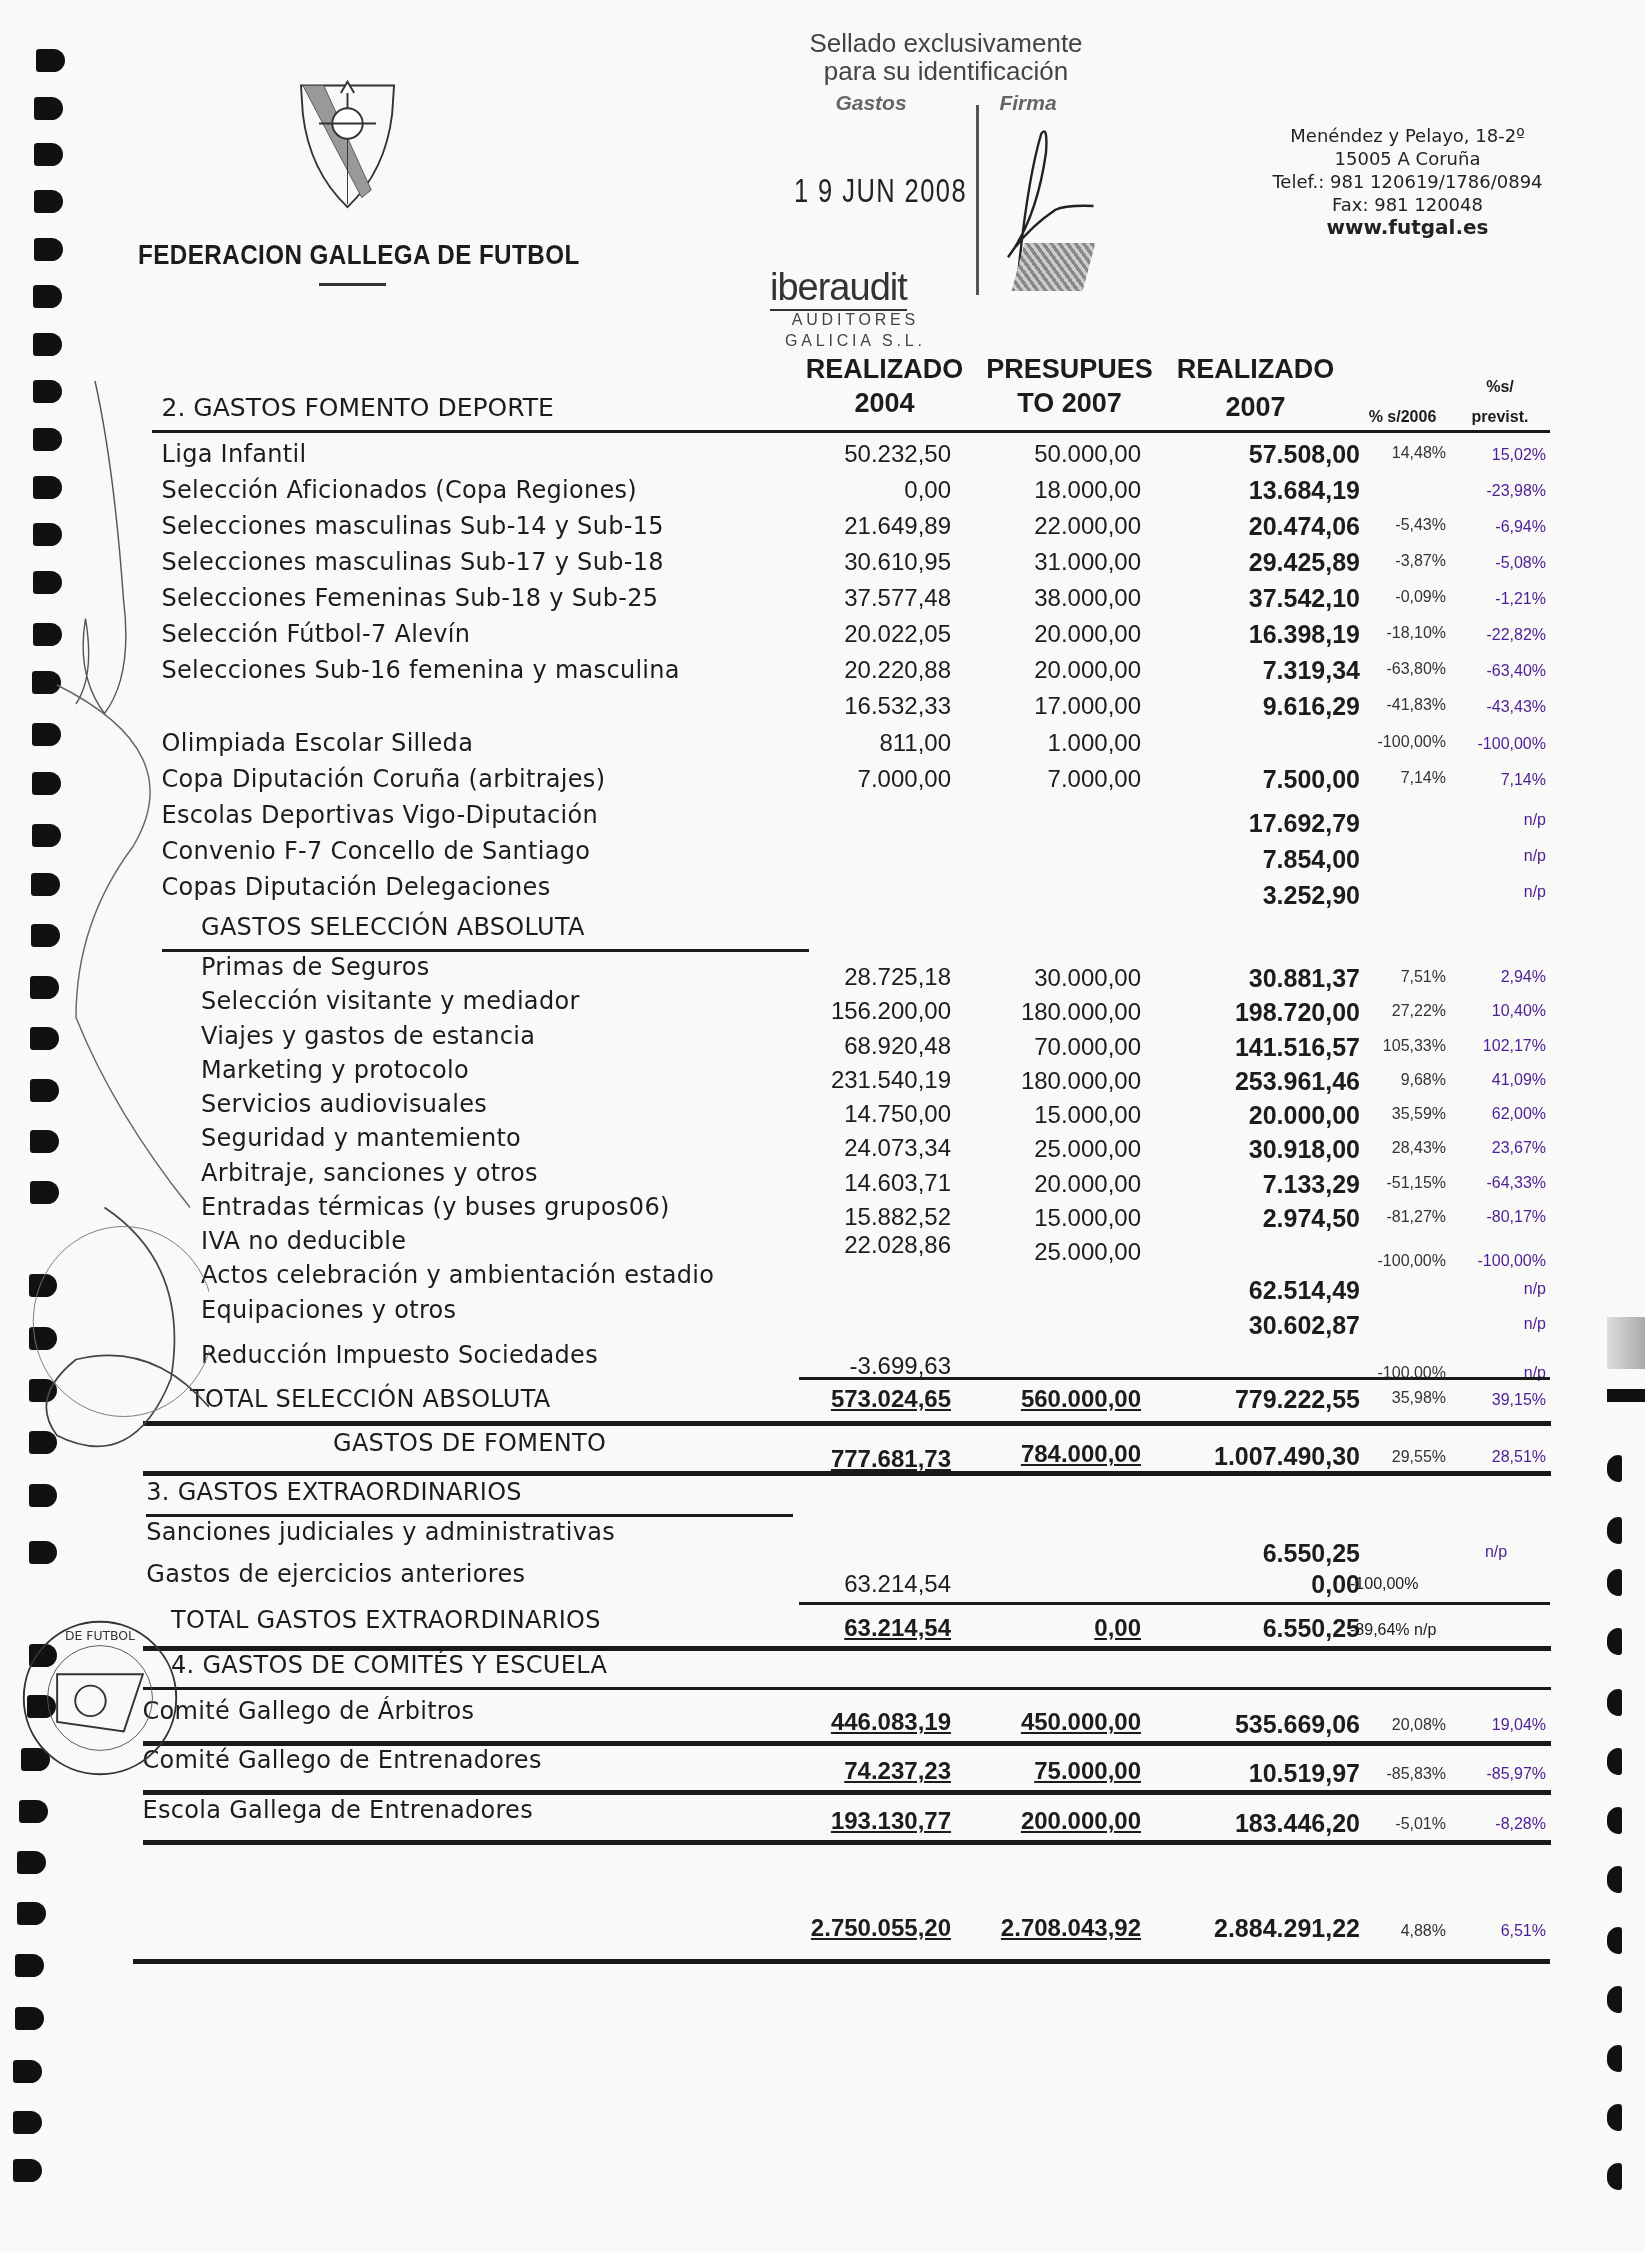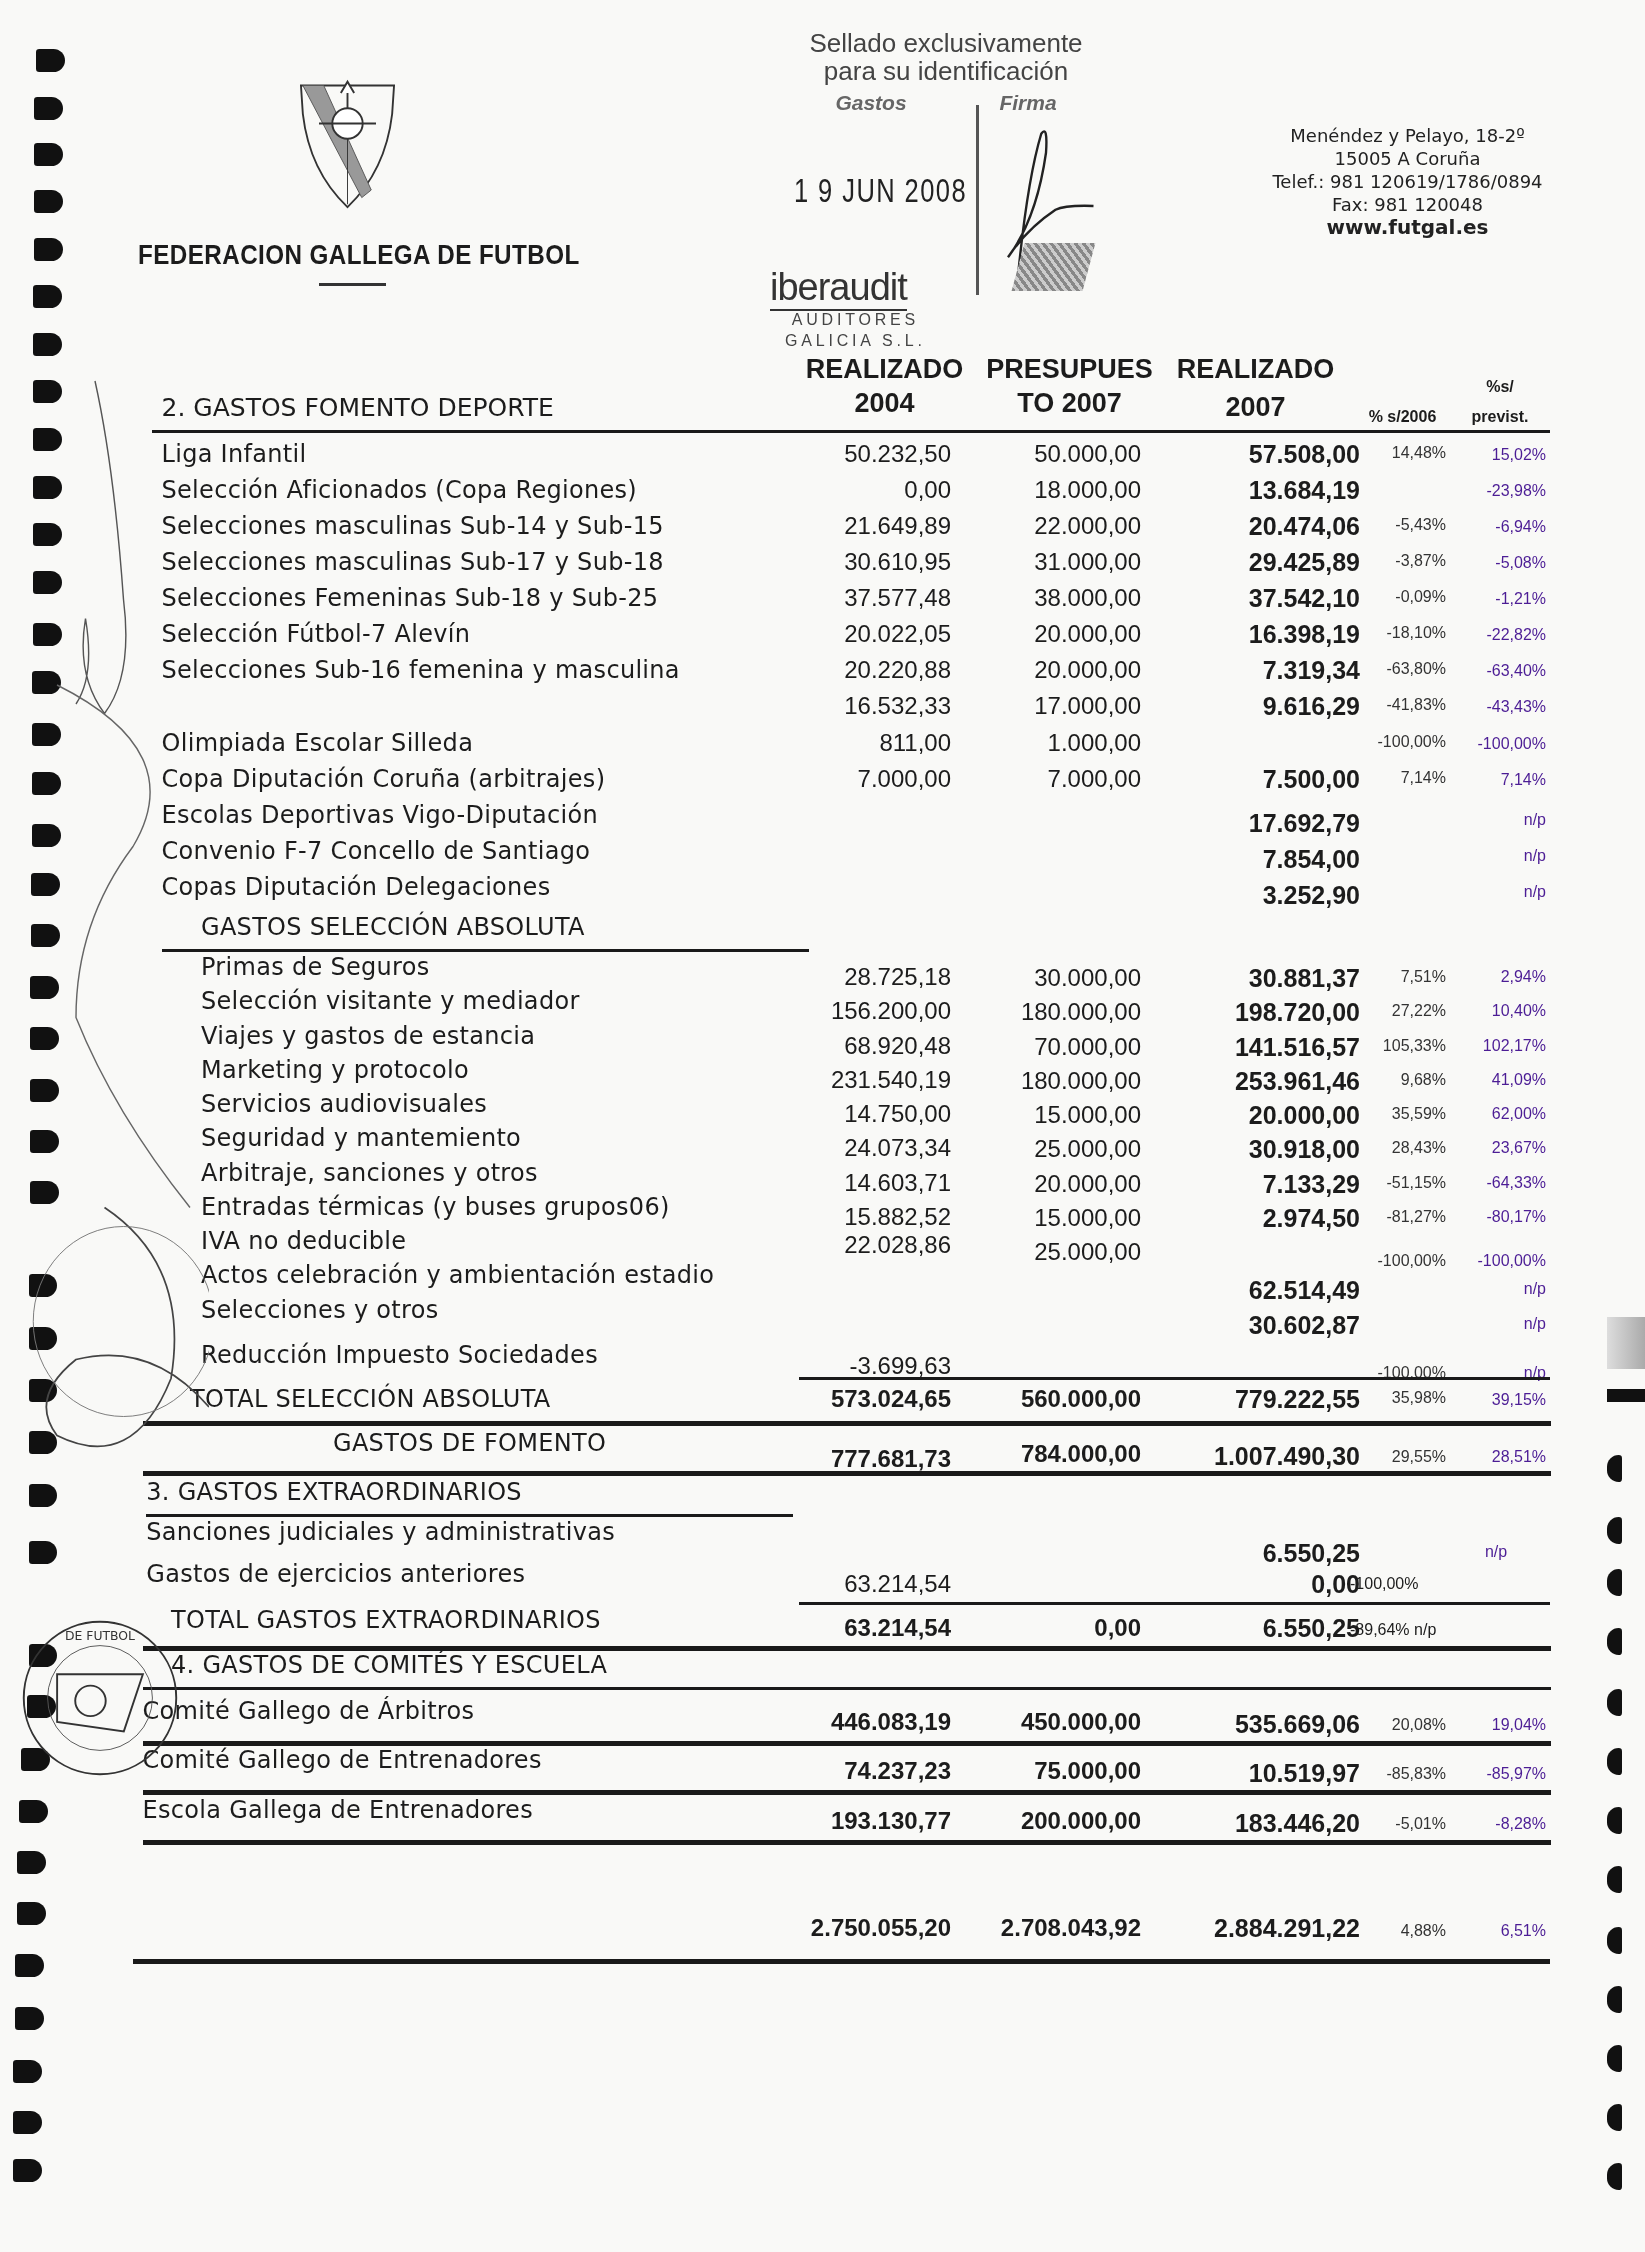--- a/index.html
+++ b/index.html
@@ -32,21 +32,21 @@
   .rule { position: absolute; background: #1a1a1a; }
   .row { position: absolute; left: 0; width: 1417px; height: 36px; }
   .lbl { position: absolute; left: 28.5px; font-family: "DejaVu Sans", sans-serif; font-size: 24px; white-space: nowrap; letter-spacing: 0.3px; }
   .lbl.ind { left: 68px; }
   .num { position: absolute; text-align: right; font-family: "Liberation Sans", sans-serif; font-size: 24px; white-space: nowrap; }
   .c1 { left: 533px; width: 285px; }
   .c2 { left: 723px; width: 285px; }
   .c3 { left: 942px; width: 285px; font-weight: bold; font-size: 25px; }
   .c4 { left: 1208px; width: 105px; font-size: 16px; color: #333; }
   .c5 { left: 1313px; width: 100px; font-size: 16px; color: #4c1d95; }
-  .bold { font-weight: bold; }
+  .bold { font-weight: bold; text-decoration: underline; }
   .handwriting { position: absolute; pointer-events: none; }
 </style>
 </head>
 <body>
 
 <div>
   <div class="hole" style="left:36px;top:49px"></div>
   <div class="hole" style="left:34px;top:97px"></div>
   <div class="hole" style="left:34px;top:143px"></div>
   <div class="hole" style="left:34px;top:190px"></div>
@@ -350,21 +350,21 @@
     </div>
     <div class="row" style="top:909px">
       <div class="lbl ind">Actos celebración y ambientación estadio</div>
       <div class="num c1" style="top:0px"></div>
       <div class="num c2" style="top:0px"></div>
       <div class="num c3" style="top:15px">62.514,49</div>
       <div class="num c4" style="top:0px"></div>
       <div class="num c5" style="top:19px">n/p</div>
     </div>
     <div class="row" style="top:944px">
-      <div class="lbl ind">Selecciones y otros</div>
+      <div class="lbl ind">Equipaciones y otros</div>
       <div class="num c1" style="top:0px"></div>
       <div class="num c2" style="top:0px"></div>
       <div class="num c3" style="top:15px">30.602,87</div>
       <div class="num c4" style="top:0px"></div>
       <div class="num c5" style="top:19px">n/p</div>
     </div>
     <div class="row" style="top:989px">
       <div class="lbl" style="left:68px">Reducción Impuesto Sociedades</div>
       <div class="num c1" style="top:11.4px">-3.699,63</div>
       <div class="num c4" style="top:23px">-100,00%</div>

